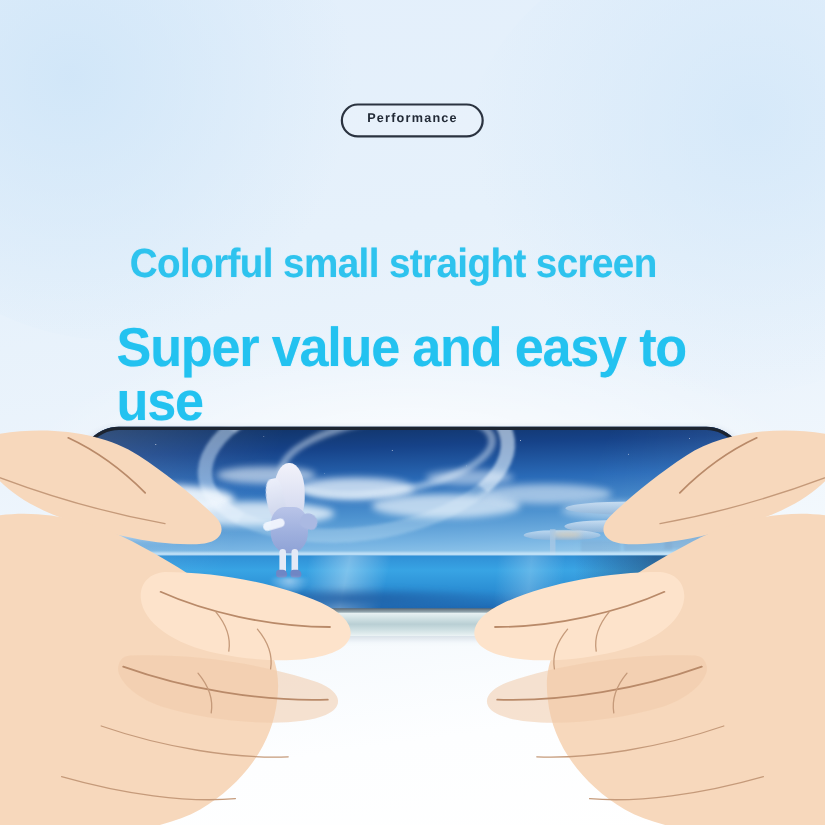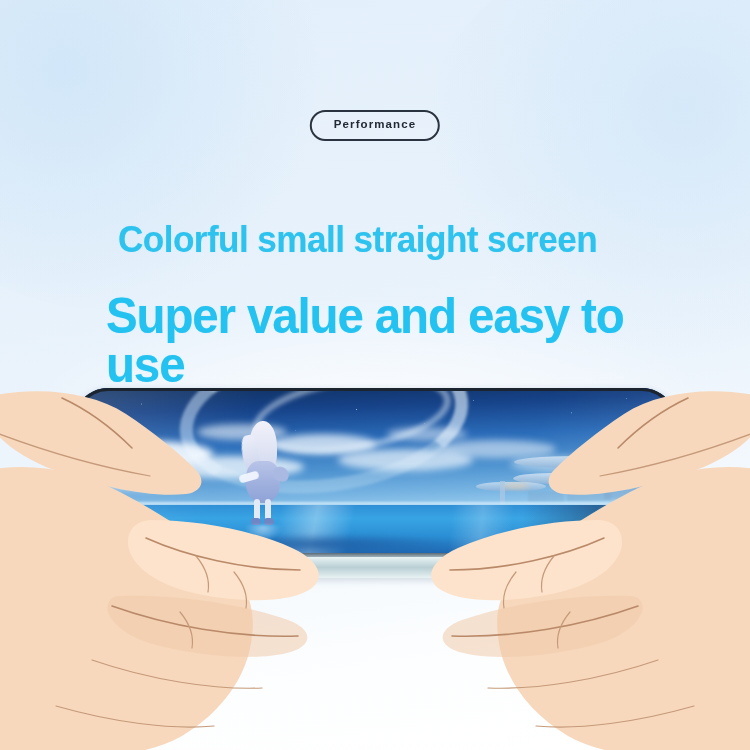--- a/index.html
+++ b/index.html
@@ -20,21 +20,21 @@
   .tint { position:absolute; border-radius:50%; pointer-events:none; }
   .tint-a { left:-120px; top:-90px; width:460px; height:400px;
             background:radial-gradient(circle at 40% 40%, rgba(206,229,248,.85), rgba(206,229,248,0) 70%); }
   .tint-b { right:-150px; top:-60px; width:480px; height:420px;
             background:radial-gradient(circle at 55% 40%, rgba(210,231,249,.8), rgba(210,231,249,0) 70%); }
   .tint-c { left:50%; top:300px; transform:translateX(-50%); width:700px; height:260px;
             background:radial-gradient(ellipse at 50% 50%, rgba(255,255,255,.9), rgba(255,255,255,0) 72%); }
 
   
   .pill {
-    position:absolute; left:50%; top:110px; transform:translateX(-50%);
+    position:absolute; left:50%; top:94px; transform:translateX(-50%);
     border:2px solid #2b3340;
     border-radius:999px;
     padding:7px 22px 8px;
     background:rgba(255,255,255,.12);
     z-index:7;
   }
   .pill span {
     display:block;
     font-size:11.5px;
     font-weight:bold;

